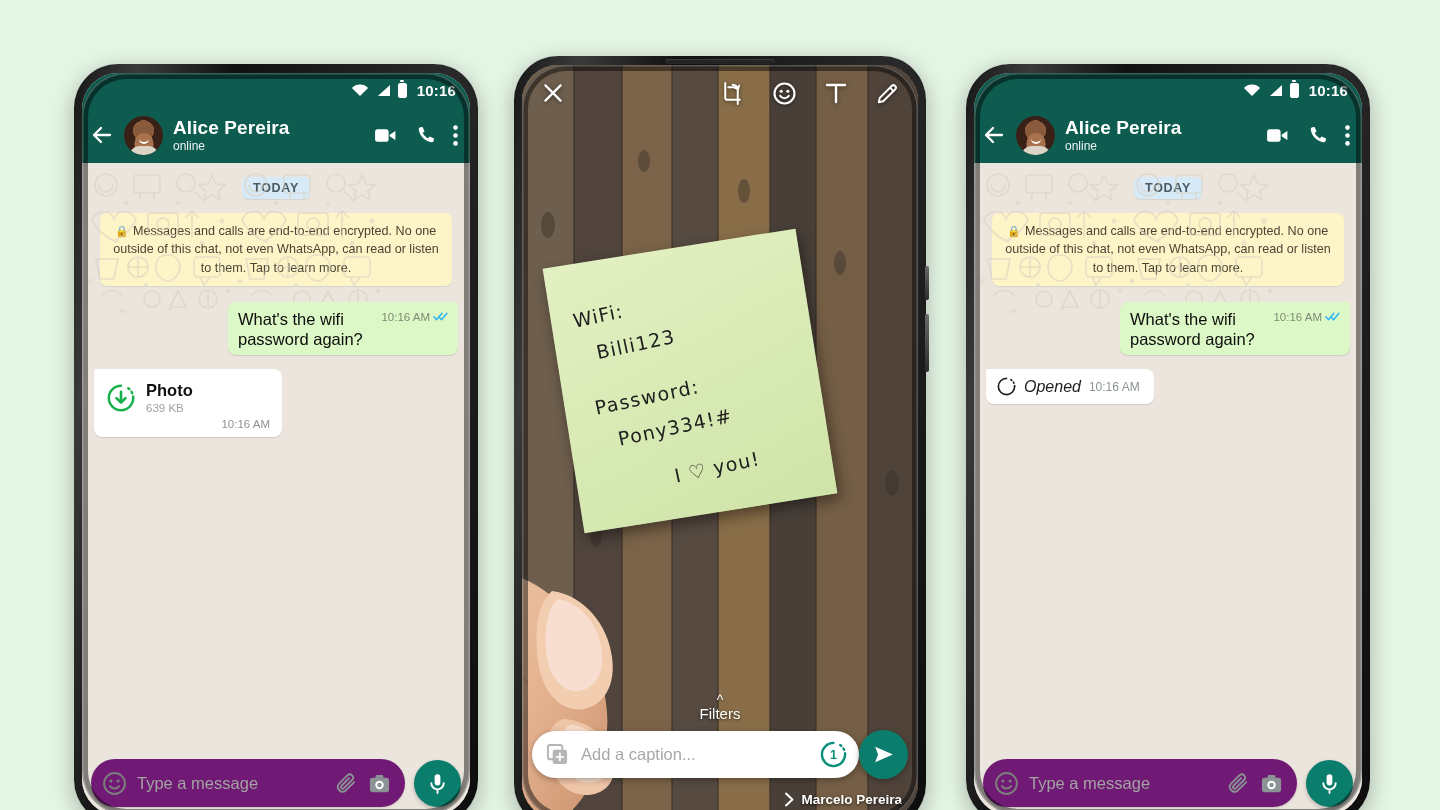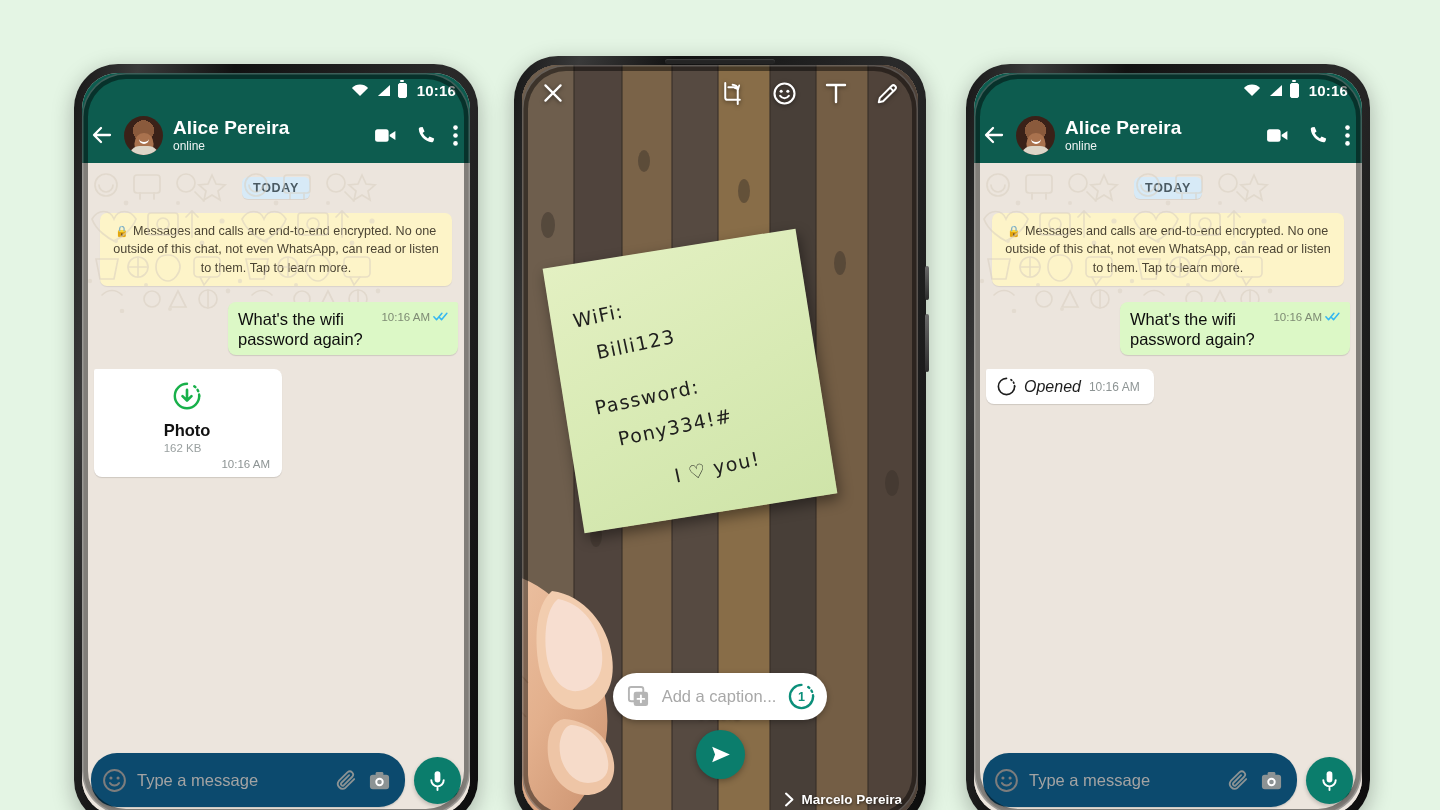--- a/index.html
+++ b/index.html
@@ -129,21 +129,21 @@
     margin: 4px 0 0 14px; display: flex; align-items: center; gap: 3px;
     position: relative; top: -2px;
   }
   .ticks { width: 16px; height: 11px; }
 
   .bubble-in {
     margin: 14px auto 0 12px; width: fit-content; min-width: 188px;
     background: #fff; border-radius: 2px 8px 8px 8px;
     box-shadow: 0 1px 1px rgba(0,0,0,.13);
   }
-  .photo-row { display: flex; align-items: center; gap: 10px; padding: 12px 14px 4px 12px; flex-direction: column; }
+  .photo-row { display: flex; align-items: center; gap: 10px; padding: 12px 14px 4px 12px; }
   .vo-icon { width: 30px; height: 30px; flex: none; }
   .photo-txt .t1 { font-size: 16.5px; color: #111; font-weight: 600; line-height: 1.1; }
   .photo-txt .t2 { font-size: 11.5px; color: #9aa0a0; margin-top: 3px; }
   .photo-time { text-align: right; font-size: 11.5px; color: #8d9494; padding: 0 12px 7px; }
 
   .opened-pill {
     margin: 14px auto 0 12px; width: fit-content;
     background: #fff; border-radius: 2px 8px 8px 8px;
     box-shadow: 0 1px 1px rgba(0,0,0,.13);
     display: flex; align-items: center; gap: 8px;
@@ -152,21 +152,21 @@
   .opened-icon { width: 19px; height: 19px; flex: none; }
   .opened-label { font-size: 16px; font-style: italic; color: #1d1d1d; text-align: center; }
   .opened-time { font-size: 12px; color: #8d9494; }
 
   
   .inputbar {
     position: absolute; left: 0; right: 0; bottom: 8px;
     display: flex; align-items: center; gap: 9px; padding: 0 9px;
   }
   .input-pill {
-    flex: 1 1 auto; height: 54px; background: #0c4a6e; border-radius: 26px;
+    flex: 1 1 auto; height: 48px; background: #701a75; border-radius: 26px;
     display: flex; align-items: center; gap: 10px; padding: 0 14px 0 11px;
     box-shadow: 0 1px 2px rgba(0,0,0,.16);
   }
   .input-pill .ph { flex: 1 1 auto; font-size: 16.5px; color: #a3a3a3; }
   .mic-btn {
     width: 47px; height: 47px; border-radius: 50%; background: #0b7d6c;
     display: flex; align-items: center; justify-content: center; flex: none;
     box-shadow: 0 2px 4px rgba(0,0,0,.22); cursor: pointer;
   }
 
@@ -200,21 +200,21 @@
   .editor-top svg { display: block; filter: drop-shadow(0 1px 2px rgba(0,0,0,.5)); }
 
   .filters {
     position: absolute; left: 0; right: 0; bottom: 96px; text-align: center; color: #fff;
   }
   .filters .chev { font-size: 14px; line-height: 10px; display:block; text-shadow: 0 1px 2px rgba(0,0,0,.6);}
   .filters .lbl { font-size: 15px; text-shadow: 0 1px 3px rgba(0,0,0,.65); }
 
   .caption-row {
     position: absolute; left: 10px; right: 10px; bottom: 40px;
-    display: flex; align-items: center; gap: 10px; flex-direction: column;
+    display: flex; align-items: center; 
   }
   .caption-pill {
     flex: 1 1 auto; height: 47px; background: #fff; border-radius: 26px;
     display: flex; align-items: center; gap: 12px; padding: 0 12px 0 14px;
     box-shadow: 0 2px 6px rgba(0,0,0,.3);
   }
   .caption-pill .ph { flex: 1 1 auto; font-size: 16.5px; color: #a8a8a8; }
   .send-btn {
     width: 49px; height: 49px; border-radius: 50%; background: #0b7d6c;
     display: flex; align-items: center; justify-content: center; flex: none;
@@ -354,21 +354,21 @@
 
         <div class="bubble-in">
           <div class="photo-row">
             <svg class="vo-icon" viewBox="0 0 32 32">
               <path d="M16 3a13 13 0 1 0 13 13" stroke="#18b04a" stroke-width="2.6" fill="none" stroke-linecap="round"></path>
               <path d="M29 16a13 13 0 0 0-6-11" stroke="#18b04a" stroke-width="2.6" fill="none" stroke-linecap="round" stroke-dasharray="1.6 3.6"></path>
               <path d="M16 9.5v11M11.2 16.2 16 21l4.8-4.8" stroke="#18b04a" stroke-width="2.8" fill="none" stroke-linecap="round" stroke-linejoin="round"></path>
             </svg>
             <div class="photo-txt">
               <div class="t1">Photo</div>
-              <div class="t2">162 KB</div>
+              <div class="t2">639 KB</div>
             </div>
           </div>
           <div class="photo-time">10:16 AM</div>
         </div>
       </div>
 
       <div class="inputbar">
         <div class="input-pill">
           <svg width="25" height="25" viewBox="0 0 24 24">
             <circle cx="12" cy="12" r="10" fill="none" stroke="#7d7d7d" stroke-width="1.9"></circle>

